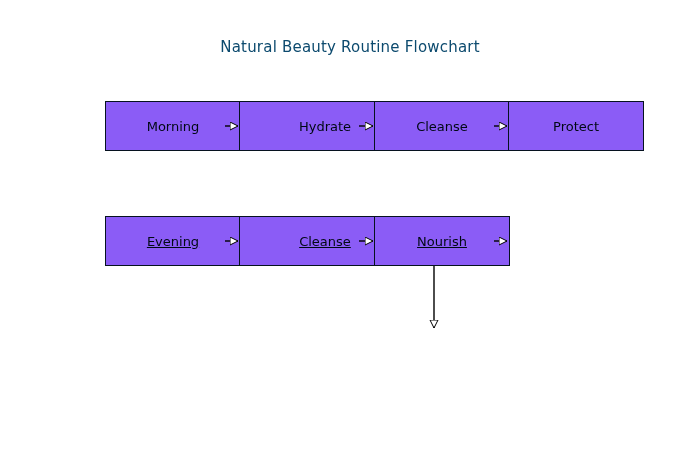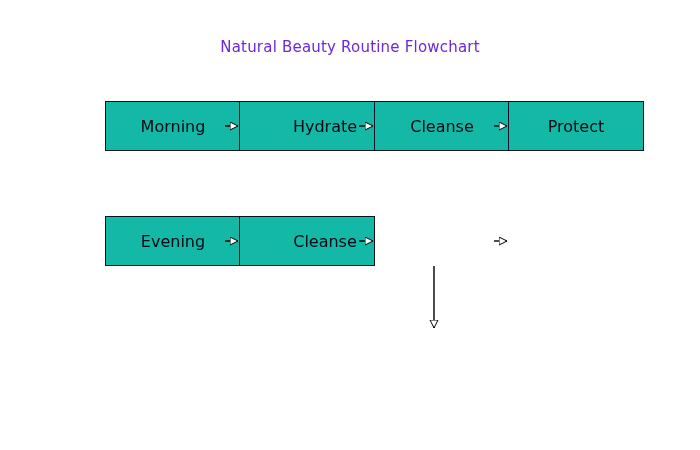--- a/index.html
+++ b/index.html
@@ -15,44 +15,44 @@
     background: #ffffff;
     overflow: hidden;
   }
   .title {
     position: absolute;
     left: 0;
     top: 38px;
     width: 700px;
     text-align: center;
     font-size: 15px;
-    color: #6d28d9;
+    color: #0c4a6e;
     letter-spacing: 0.2px;
   }
   .node {
     position: absolute;
     width: 136px;
     height: 50px;
-    background: #14b8a6;
+    background: #8b5cf6;
     border: 1.6px solid #06121f;
     box-sizing: border-box;
     display: flex;
     align-items: center;
     justify-content: center;
-    font-size: 16px;
+    font-size: 13px;
     color: #000814;
   }
   
   .col-1 { left: 105px; }
   .col-2 { left: 239px; padding-left: 36px; }
   .col-3 { left: 374px; }
   .col-4 { left: 508px; }
   
   .row-1 { top: 101px; }
-  .row-2 { top: 216px; }
+  .row-2 { top: 216px; text-decoration: underline; }
   .row-3 { top: 303px; }
   .edge-layer {
     position: absolute;
     left: 0;
     top: 0;
     width: 700px;
     height: 450px;
     pointer-events: none;
   }
 </style>
@@ -63,20 +63,21 @@
 
   <div class="title">Natural Beauty Routine Flowchart</div>
 
   <div class="node col-1 row-1">Morning</div>
   <div class="node col-2 row-1">Hydrate</div>
   <div class="node col-3 row-1">Cleanse</div>
   <div class="node col-4 row-1">Protect</div>
 
   <div class="node col-1 row-2">Evening</div>
   <div class="node col-2 row-2">Cleanse</div>
+  <div class="node col-3 row-2">Nourish</div>
 
 
   <svg class="edge-layer" viewBox="0 0 700 450" xmlns="http://www.w3.org/2000/svg">
     <defs>
       <marker id="arrowhead" markerUnits="userSpaceOnUse" markerWidth="10" markerHeight="10" refX="8.5" refY="4.5" orient="auto">
         <path d="M0.5,0.5 L8.5,4.5 L0.5,8.5 z" fill="#ffffff" stroke="#000000" stroke-width="1"></path>
       </marker>
     </defs>
 
     <line x1="225" y1="126" x2="238" y2="126" stroke="#000000" stroke-width="1.4" marker-end="url(#arrowhead)"></line>

